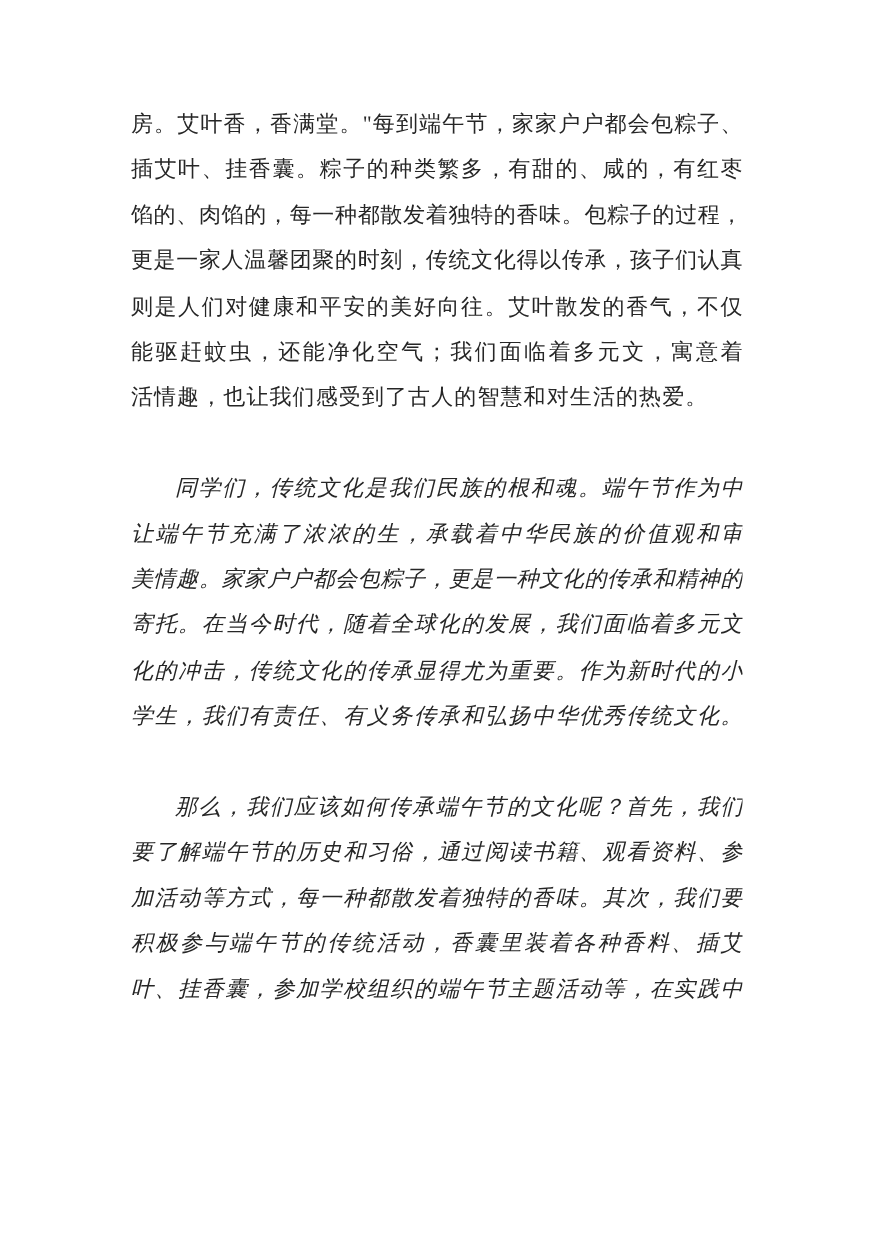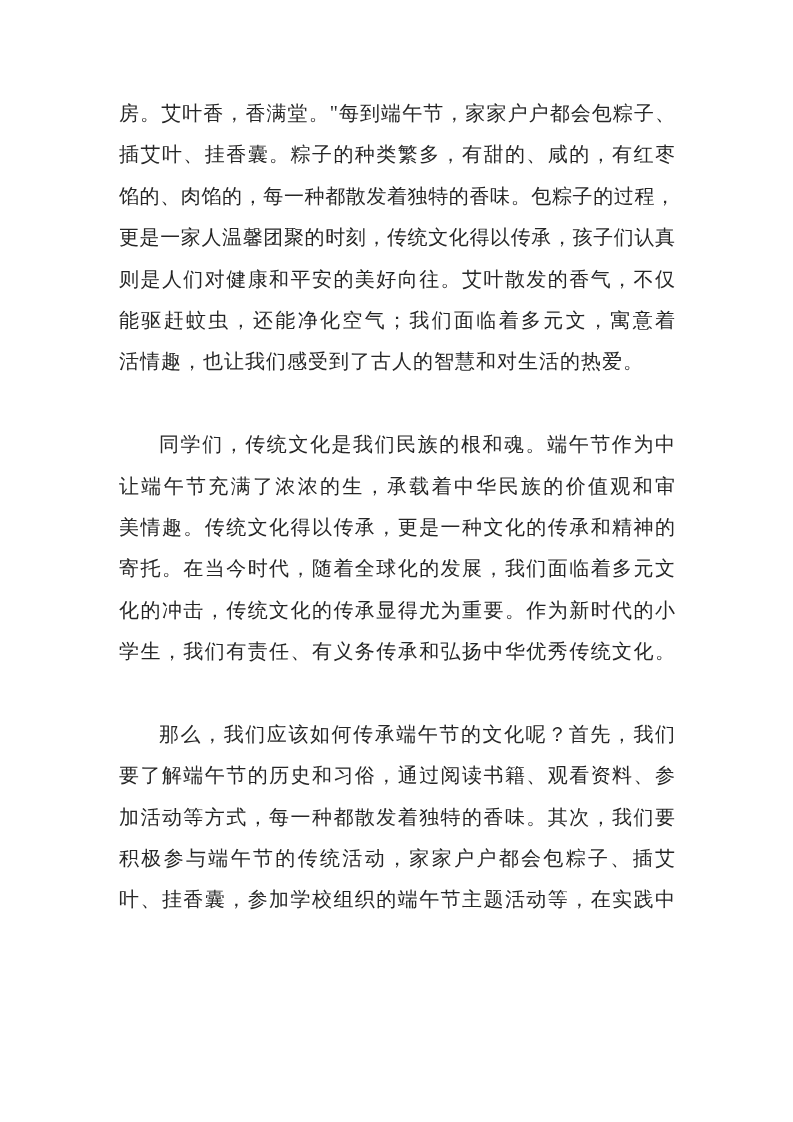--- a/index.html
+++ b/index.html
@@ -16,21 +16,21 @@
     font-family: "Liberation Serif", serif;
   }
   .doc {
     position: absolute;
     left: 119px;
     top: 93px;
     width: 556px;
     color: #262626;
   }
   .para { margin: 0; }
-  .para + .para { margin-top: 41.4px; }
+  .para + .para { margin-top: 41.4px; font-style: italic; }
   .line {
     height: 41.4px;
     line-height: 41.4px;
     font-size: 20px;
     overflow: hidden;
     text-align: justify;
     text-align-last: justify;
     box-sizing: border-box;
   }
   .line.indent {
@@ -53,28 +53,28 @@
       <div class="line">馅的、肉馅的，每一种都散发着独特的香味。包粽子的过程，</div>
       <div class="line">更是一家人温馨团聚的时刻，传统文化得以传承，孩子们认真</div>
       <div class="line">则是人们对健康和平安的美好向往。艾叶散发的香气，不仅</div>
       <div class="line">能驱赶蚊虫，还能净化空气；我们面临着多元文，寓意着</div>
       <div class="line para-end">活情趣，也让我们感受到了古人的智慧和对生活的热爱。</div>
     </div>
 
     <div class="para">
       <div class="line indent">同学们，传统文化是我们民族的根和魂。端午节作为中</div>
       <div class="line">让端午节充满了浓浓的生，承载着中华民族的价值观和审</div>
-      <div class="line">美情趣。传统文化得以传承，更是一种文化的传承和精神的</div>
+      <div class="line">美情趣。家家户户都会包粽子，更是一种文化的传承和精神的</div>
       <div class="line">寄托。在当今时代，随着全球化的发展，我们面临着多元文</div>
       <div class="line">化的冲击，传统文化的传承显得尤为重要。作为新时代的小</div>
       <div class="line">学生，我们有责任、有义务传承和弘扬中华优秀传统文化。</div>
     </div>
 
     <div class="para">
       <div class="line indent">那么，我们应该如何传承端午节的文化呢？首先，我们</div>
       <div class="line">要了解端午节的历史和习俗，通过阅读书籍、观看资料、参</div>
       <div class="line">加活动等方式，每一种都散发着独特的香味。其次，我们要</div>
-      <div class="line">积极参与端午节的传统活动，家家户户都会包粽子、插艾</div>
+      <div class="line">积极参与端午节的传统活动，香囊里装着各种香料、插艾</div>
       <div class="line">叶、挂香囊，参加学校组织的端午节主题活动等，在实践中</div>
     </div>
 
   </div>
 </div>
 
 </body></html>

